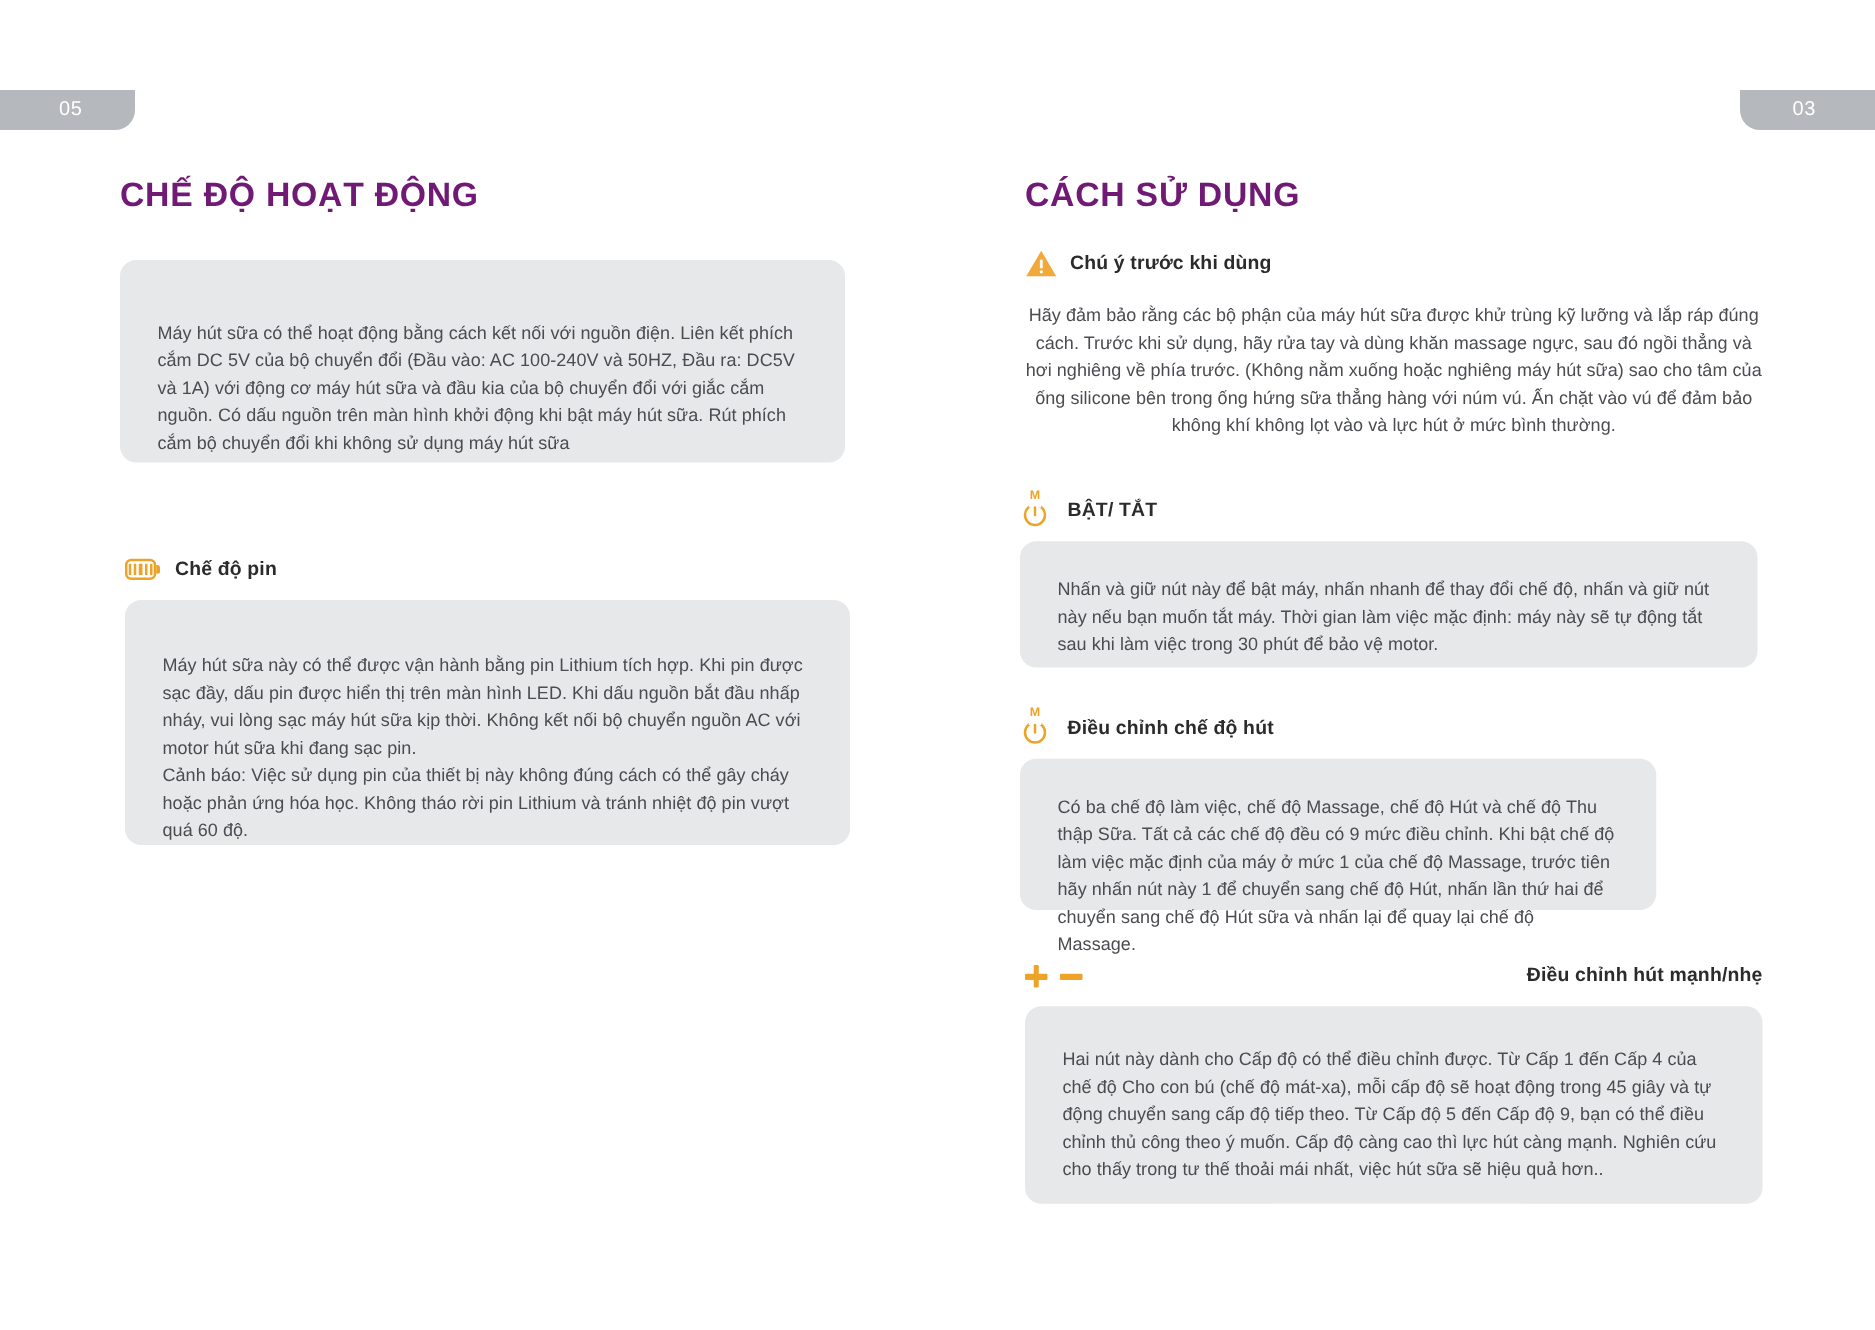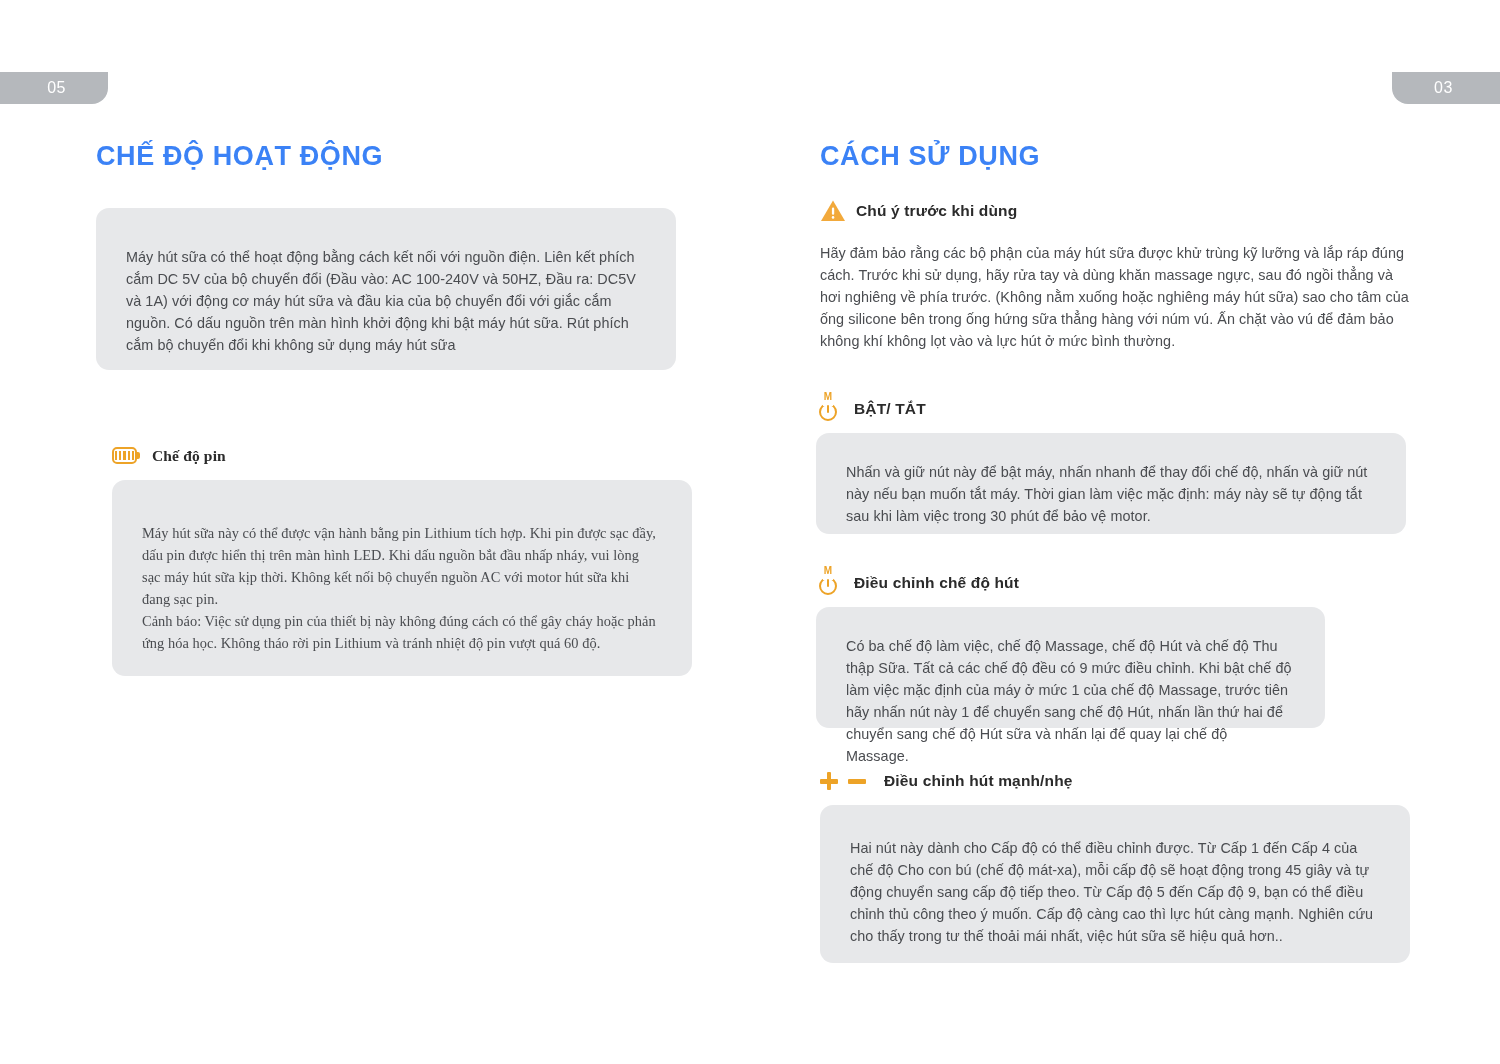--- a/index.html
+++ b/index.html
@@ -55,21 +55,21 @@
     height: 1064px;
   }
   .page-left  { left: 0;   width: 750px; }
   .page-right { left: 750px; width: 750px; }
 
   .page-title {
     position: absolute;
     font-size: 27px;
     font-weight: bold;
     letter-spacing: 0.6px;
-    color: #3b82f6;
+    color: #701a75;
   }
   .page-left .page-title  { left: 96px; top: 141px; }
   .page-right .page-title { left: 70px; top: 141px; }
 
   
   .section {
     position: absolute;
   }
   .sec-head {
     display: flex;
@@ -83,21 +83,21 @@
     font-weight: bold;
     color: #2b2b2b;
     letter-spacing: 0.15px;
   }
 
   
   .box {
     background: #e7e8ea;
     border-radius: 13px;
     box-sizing: border-box;
-    padding: 38px 32px 34px 30px;
+    padding: 48px 32px 34px 30px;
   }
   .box p, .plain p {
     margin: 0;
     font-size: 14.4px;
     line-height: 1.53;
     color: #4a4c50;
     letter-spacing: 0.05px;
   }
   .plain { padding: 0; }
 
@@ -182,21 +182,21 @@
   <div class="page page-left">
 
     <div class="page-title">CHẾ ĐỘ HOẠT ĐỘNG</div>
 
     <div class="section" style="left:96px; top:208px; width:580px;">
       <div class="box" style="width:580px; height:162px;">
         <p>Máy hút sữa có thể hoạt động bằng cách kết nối với nguồn điện. Liên kết phích cắm DC 5V của bộ chuyển đổi (Đầu vào: AC 100-240V và 50HZ, Đầu ra: DC5V và 1A) với động cơ máy hút sữa và đầu kia của bộ chuyển đổi với giắc cắm nguồn. Có dấu nguồn trên màn hình khởi động khi bật máy hút sữa. Rút phích cắm bộ chuyển đổi khi không sử dụng máy hút sữa</p>
       </div>
     </div>
 
-    <div class="section" style="left:112px; top:443px; width:476px;font-family:Liberation Serif, serif;">
+    <div class="section" style="left:100px; top:443px; width:476px;">
       <div class="sec-head">
         <span class="ico ico-batt">
           <span class="shell">
             <span class="bar"></span>
               <span class="bar"></span>
               <span class="bar"></span>
             <span class="bar"></span>
               <span class="bar"></span>
           </span>
           <span class="nub"></span>
@@ -208,21 +208,21 @@
 Cảnh báo: Việc sử dụng pin của thiết bị này không đúng cách có thể gây cháy hoặc phản ứng hóa học. Không tháo rời pin Lithium và tránh nhiệt độ pin vượt quá 60 độ.</p>
       </div>
     </div>
 
   </div>
 
   <div class="page page-right">
 
     <div class="page-title">CÁCH SỬ DỤNG</div>
 
-    <div class="section" style="left:70px; top:198px; width:590px;">
+    <div class="section" style="left:70px; top:198px; width:590px;text-align:center;">
       <div class="sec-head" style="margin-bottom:18px;">
         <span class="ico ico-warn">
           <svg width="26" height="24" viewBox="0 0 26 24">
             <path d="M13 1.6 L25 22 L1 22 Z" fill="#f2a93b"></path>
             <rect x="11.9" y="8.6" width="2.3" height="7.2" rx="1.1" fill="#ffffff"></rect>
             <circle cx="13.05" cy="18.4" r="1.3" fill="#ffffff"></circle>
           </svg>
         </span>
         <span class="ttl">Chú ý trước khi dùng</span>
       </div>
@@ -255,21 +255,21 @@
           <span class="stem"></span>
         </span>
         <span class="ttl">Điều chỉnh chế độ hút</span>
       </div>
       <div class="box" style="width:509px; height:121px; padding-top:28px; margin-top:4px;">
         <p>Có ba chế độ làm việc, chế độ Massage, chế độ Hút và chế độ Thu thập Sữa. Tất cả các chế độ đều có 9 mức điều chỉnh. Khi bật chế độ làm việc mặc định của máy ở mức 1 của chế độ Massage, trước tiên hãy nhấn nút này 1 để chuyển sang chế độ Hút, nhấn lần thứ hai để chuyển sang chế độ Hút sữa và nhấn lại để quay lại chế độ Massage.</p>
       </div>
     </div>
 
     <div class="section" style="left:70px; top:768px; width:590px;">
-      <div class="sec-head" style="gap:14px;">
+      <div class="sec-head" style="gap:14px;justify-content:space-between;">
         <span class="ico ico-pm">
           <span class="plus-h"></span>
             <span class="plus-v"></span>
             <span class="minus"></span>
         </span>
         <span class="ttl">Điều chỉnh hút mạnh/nhẹ</span>
       </div>
       <div class="box" style="width:590px; height:158px; padding-top:32px; margin-top:4px;">
         <p>Hai nút này dành cho Cấp độ có thể điều chỉnh được. Từ Cấp 1 đến Cấp 4 của chế độ Cho con bú (chế độ mát-xa), mỗi cấp độ sẽ hoạt động trong 45 giây và tự động chuyển sang cấp độ tiếp theo. Từ Cấp độ 5 đến Cấp độ 9, bạn có thể điều chỉnh thủ công theo ý muốn. Cấp độ càng cao thì lực hút càng mạnh. Nghiên cứu cho thấy trong tư thế thoải mái nhất, việc hút sữa sẽ hiệu quả hơn..</p>
       </div>

